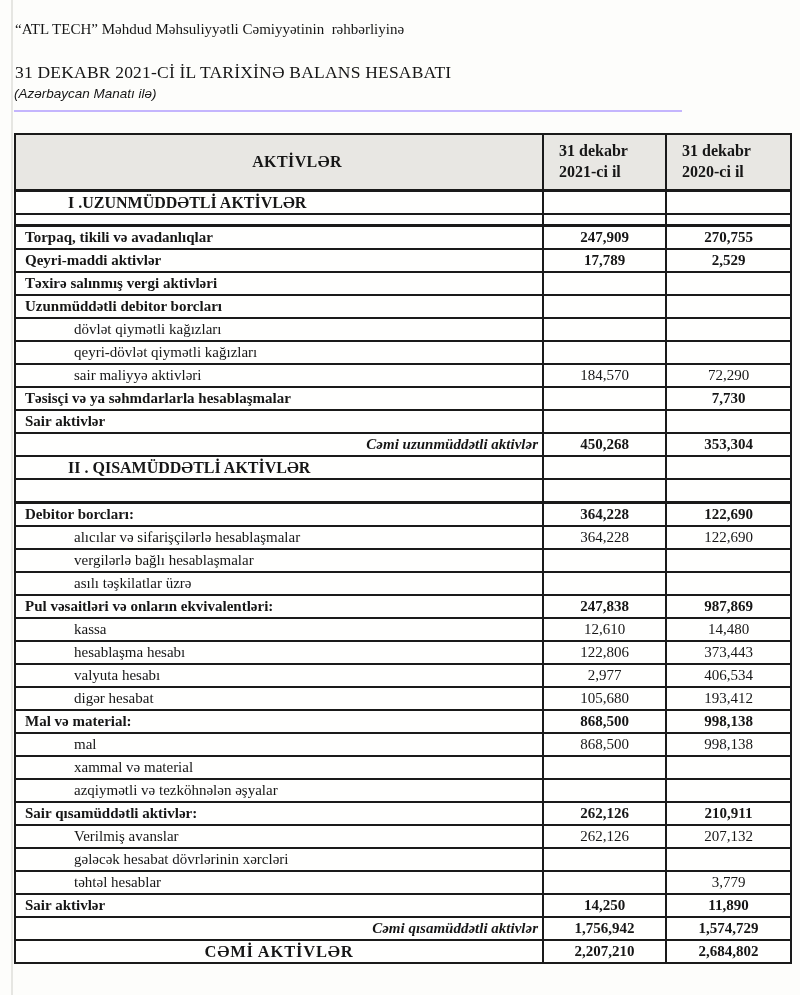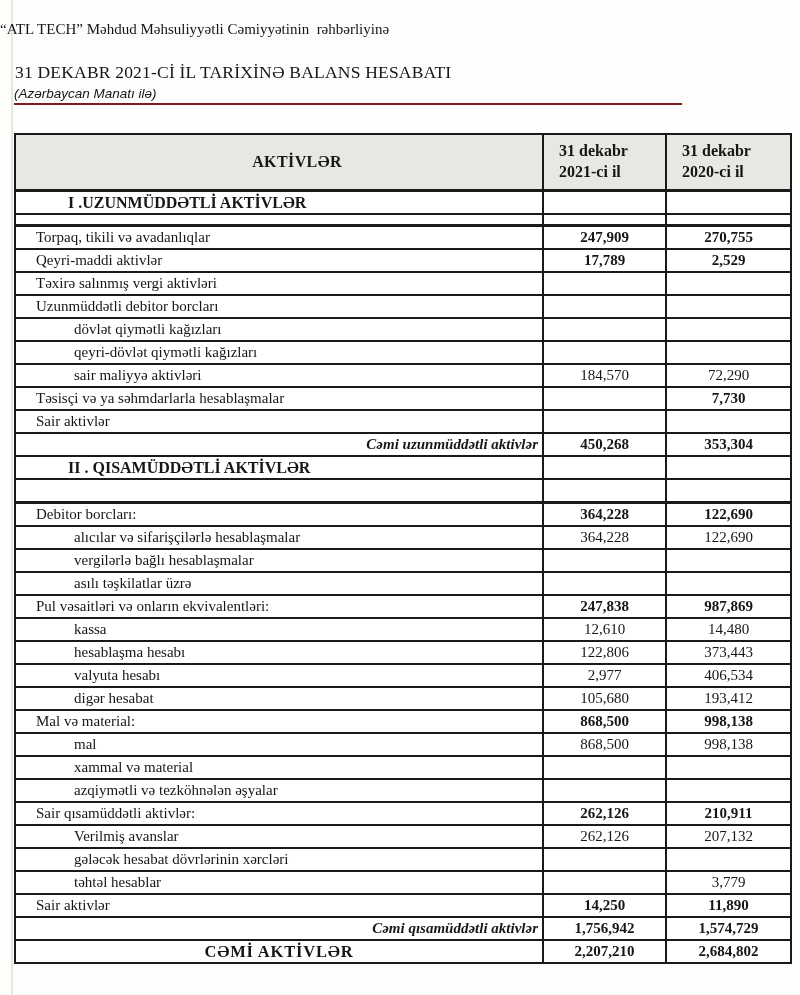--- a/index.html
+++ b/index.html
@@ -11,32 +11,32 @@
     color: #161616;
     position: relative;
   }
   .page { position: absolute; inset: 0; }
   .artifact {
     position: absolute; left: 11px; top: 0;
     width: 2px; height: 995px;
     background: #c9c9c3; opacity: 0.45;
   }
   .recipient {
-    position: absolute; left: 0; top: 21px;
+    position: absolute; left: 15px; top: 21px;
     font-size: 15px; white-space: pre-wrap;
   }
   .doc-title {
     position: absolute; left: 15px; top: 62px;
     font-size: 17.5px; letter-spacing: 0.2px; white-space: pre-wrap;
   }
   .subtitle-wrap {
     position: absolute; left: 14px; top: 84px;
     width: 668px;
-    border-bottom: 2px solid #7f1d1d;
-    padding-bottom: 1px;
+    border-bottom: 2px solid #c4b5fd;
+    padding-bottom: 8px;
   }
   .subtitle {
     font-family: "Liberation Sans", sans-serif;
     font-style: italic; font-size: 13.5px;
   }
   table.balance {
     position: absolute; left: 14px; top: 133px;
     width: 776px;
     border-collapse: collapse; table-layout: fixed;
     background: #fffffe;
@@ -57,21 +57,21 @@
   th.year {
     text-align: left; padding-left: 15px;
     white-space: pre-line; line-height: 1.3; font-size: 15.5px;
   }
   .balance tbody td {
     height: 21px; line-height: 21px;
     font-size: 15px;
     vertical-align: middle;
   }
   td.val { text-align: center; }
-  tr.row-item .label-cell { font-weight: normal; padding-left: 20px; margin-top: 31px; }
+  tr.row-item .label-cell { font-weight: bold; padding-left: 9px; margin-top: 31px; }
   tr.row-item td.val { font-weight: bold; }
   tr.row-sub .label-cell { font-weight: normal; padding-left: 58px; }
   tr.row-sub td.val { font-weight: normal; }
   tr.row-section .label-cell { font-weight: bold; padding-left: 52px; font-size: 16px; }
   tr.row-total .label-cell { font-weight: bold; font-style: italic; text-align: right; }
   tr.row-total td.val { font-weight: bold; }
   tr.row-grand .label-cell {
     font-weight: bold; text-align: center;
     font-size: 16.5px; letter-spacing: 0.8px;
   }

